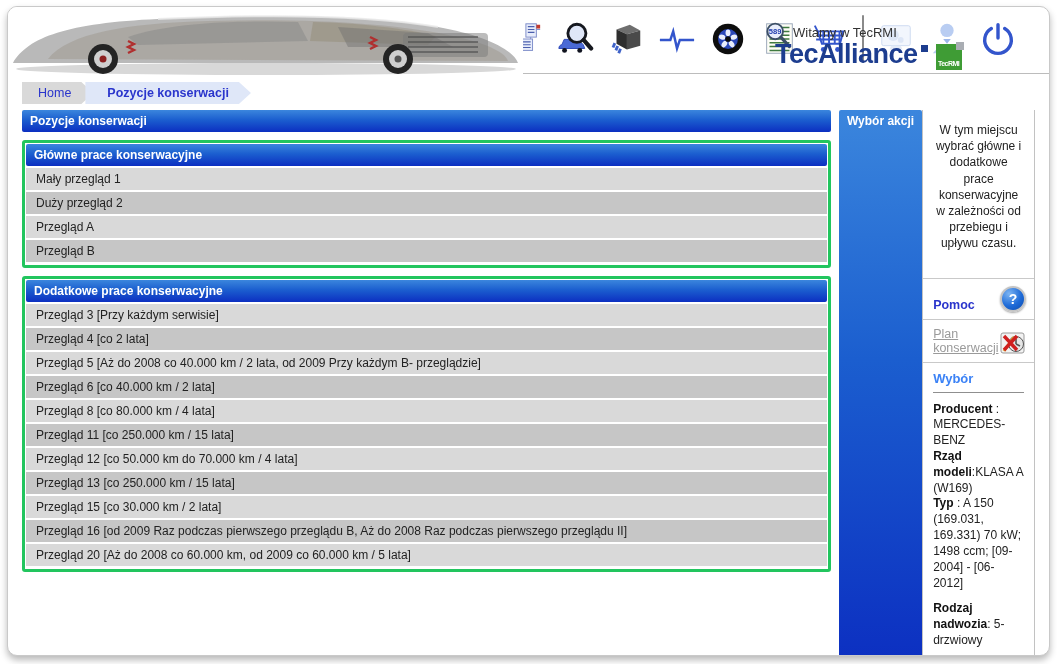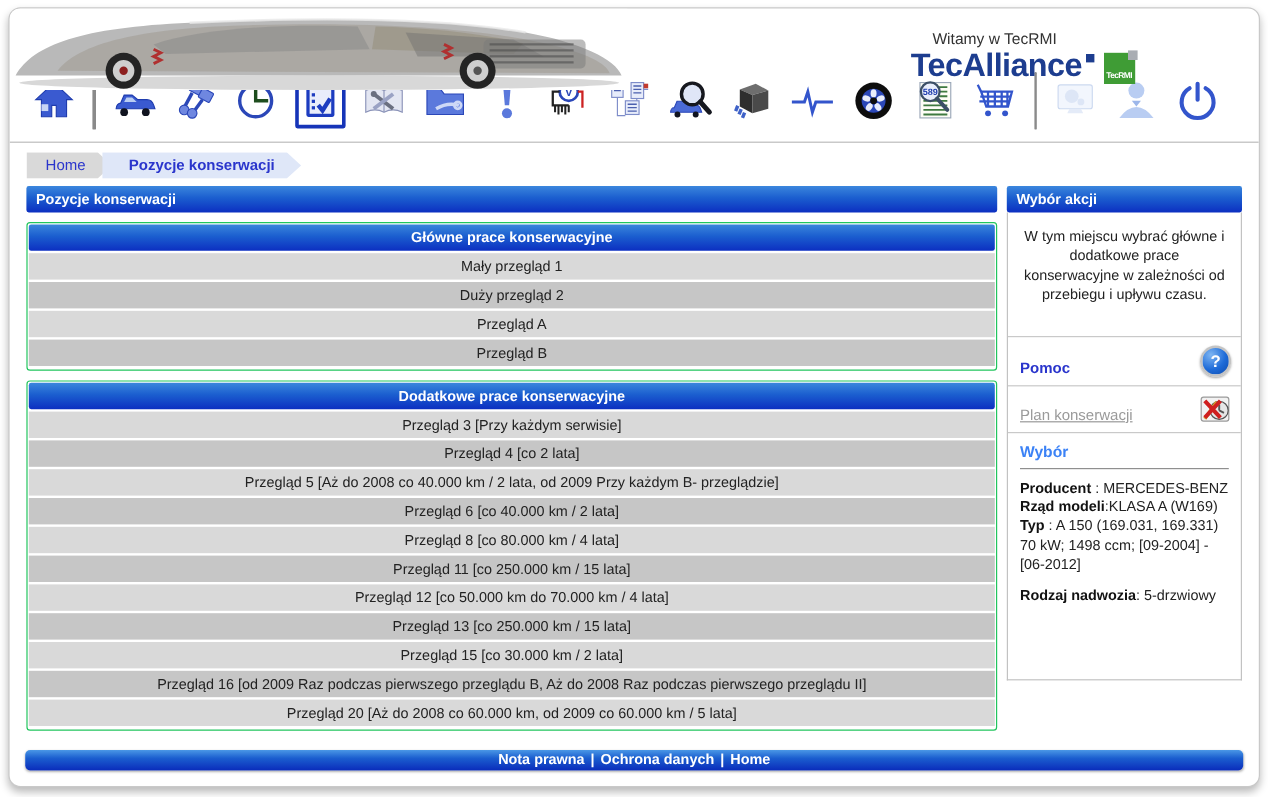--- a/index.html
+++ b/index.html
@@ -9,21 +9,21 @@
     --icon-blue:#3a5ad0; --icon-dark:#1f3cae;
   }
   *{box-sizing:border-box;margin:0;padding:0;}
   html,body{width:1057px;height:664px;background:#fff;font-family:"Liberation Sans","DejaVu Sans",sans-serif;}
   .page{position:absolute;left:7px;top:6px;right:7px;bottom:8px;background:#fff;
         border:1px solid #c9c9c9;border-radius:10px;box-shadow:0 4px 7px rgba(0,0,0,.28);
         overflow:hidden;display:flex;flex-direction:column;}
   
   .hero-row{position:relative;height:68px;}
   .hero{position:absolute;left:0;top:0;width:515px;height:68px;}
-  .welcome-wrap{position:absolute;right:40px;top:18px;text-align:left;width:250px;}
+  .welcome-wrap{position:absolute;right:24px;top:18px;text-align:left;width:250px;}
   .welcome{font-size:13px;color:#333;margin-left:18px;}
   .brand{font-size:27px;font-weight:bold;color:var(--brand-navy);letter-spacing:-.5px;line-height:1.1;white-space:nowrap;}
   .brand .sq{display:inline-block;width:7px;height:7px;background:var(--brand-navy);margin-left:3px;vertical-align:top;margin-top:5px;}
   .badge{display:inline-block;position:relative;width:26px;height:26px;background:var(--badge-green);vertical-align:bottom;margin-left:8px;}
   .badge .corner{position:absolute;right:-2px;top:-2px;width:8px;height:8px;background:#a9adb3;}
   .badge .txt{position:absolute;left:0;right:0;bottom:2px;text-align:center;color:#fff;font-size:7px;font-weight:bold;}
   
   .toolbar{display:flex;align-items:center;gap:13px;padding:8px 16px 10px 18px;}
   .tb{width:40px;height:42px;display:flex;align-items:center;justify-content:center;cursor:pointer;background:none;border:none;}
   .tb.active{border:3px solid #1634b8;border-radius:2px;background:#fff;width:44px;height:46px;}
@@ -33,25 +33,25 @@
   
   .breadcrumb{display:flex;margin:8px 14px 6px;}
   .crumb{position:relative;font-size:12.5px;color:var(--link-blue);padding:4px 22px 4px 16px;cursor:pointer;
          background:#d9d9d9;clip-path:polygon(0 0,calc(100% - 12px) 0,100% 50%,calc(100% - 12px) 100%,0 100%);}
   .crumb.current{background:#dfe7f8;margin-left:-8px;padding-left:22px;font-weight:bold;}
   
   .content{display:flex;gap:8px;padding:0 14px;align-items:flex-start;flex:1;}
   .left-col{flex:1;min-width:0;}
   .barhead{background:linear-gradient(to bottom,var(--bar-top) 0%,var(--bar-mid) 45%,var(--bar-bottom) 100%);
            color:#fff;font-size:12px;font-weight:bold;padding:4px 8px;border-radius:2px;}
-  .section{border:1px solid #22c55e;border-radius:3px;padding:1px;margin-top:8px;background:#fff;text-align:center;}
+  .section{border:3px solid #22c55e;border-radius:3px;padding:1px;margin-top:8px;background:#fff;}
   .row{font-size:12px;color:#222;padding:4px 10px;margin:2px 0;cursor:pointer;}
   .row.light{background:var(--row-light);} .row.dark{background:var(--row-dark);}
   
-  .sidebar{width:196px;flex:none;display:flex;flex-direction:column;min-height:412px;}
+  .sidebar{width:196px;flex:none;display:flex;flex-direction:row;min-height:412px;}
   .side-box{border:1px solid #c2c2c2;border-top:none;flex:1;display:flex;flex-direction:column;}
   .side-desc{font-size:12px;color:#222;line-height:1.35;padding:12px 10px 26px;text-align:center;}
   .action-row{display:flex;align-items:flex-end;justify-content:space-between;padding:7px 8px 7px 10px;border-top:1px solid #c9c9c9;cursor:pointer;}
   .action-label{font-size:12.5px;color:var(--link-blue);}
   .action-row.bold .action-label{font-weight:bold;}
   .action-row.disabled{cursor:default;}
   .action-row.disabled .action-label{color:#9a9a9a;text-decoration:underline;}
   .glossy{width:26px;height:26px;border-radius:50%;flex:none;
           background:radial-gradient(circle at 32% 26%, #7db5f2, #1e6bd8 55%, #0c4aad);
           color:#fff;font-weight:bold;font-size:14px;display:flex;align-items:center;justify-content:center;

